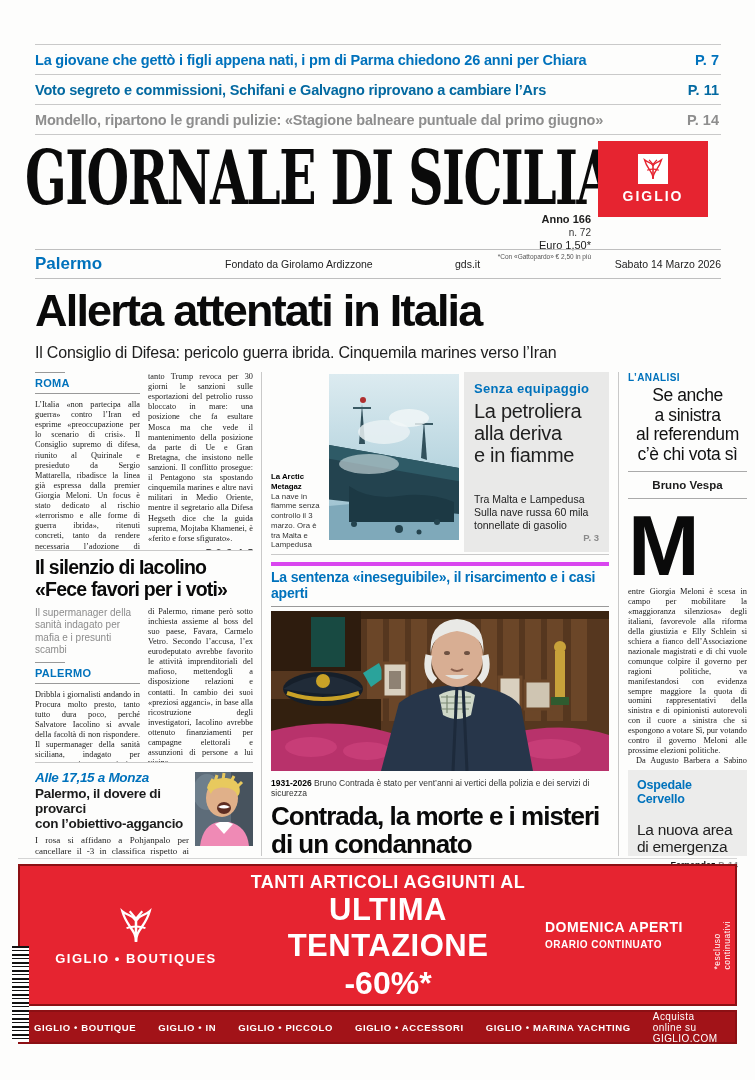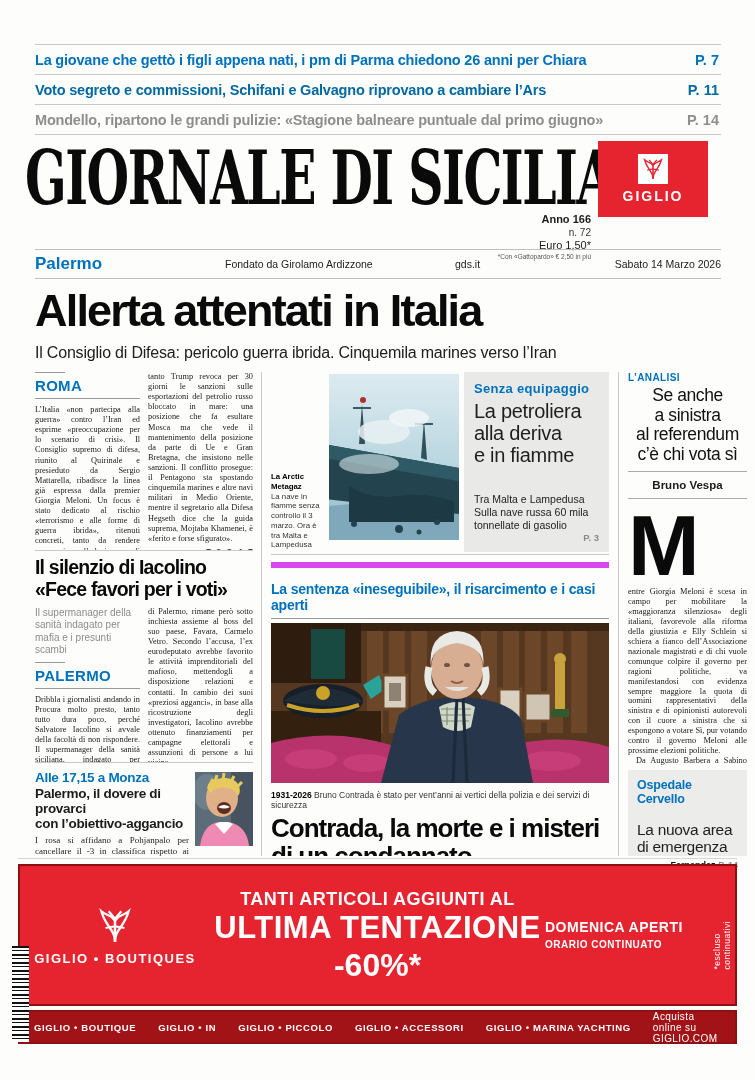--- a/index.html
+++ b/index.html
@@ -44,41 +44,41 @@
   
   #lead-head{left:35px;top:288px;font-size:45px;font-weight:bold;letter-spacing:-1.8px;color:#0a0a0a;line-height:1;}
   #lead-sub{left:35px;top:344px;font-size:16px;color:#202020;letter-spacing:-0.2px;}
 
   
   #maingrid{left:35px;top:372px;width:712px;height:484px;display:flex;}
   #col-left{width:218px;padding-right:8px;border-right:1px solid #c9c9c9;display:flex;flex-direction:column;}
   #col-mid{width:338px;padding:0 9px;border-right:1px solid #c9c9c9;display:flex;flex-direction:column;}
   #col-right{width:121px;padding-left:9px;display:flex;flex-direction:column;}
 
-  .kick{color:#0072bc;font-weight:bold;font-size:15px;letter-spacing:0.3px;}
+  .kick{color:#0072bc;font-weight:bold;font-size:11px;letter-spacing:0.3px;}
   .kick-rule{border-top:1px solid #999;width:30px;margin-bottom:4px;}
   .kick-under{border-bottom:1px solid #999;margin:4px 0 6px 0;}
   .twocol{display:flex;gap:8px;}
   .twocol .c{width:105px;}
   .bodytxt{font-family:"Liberation Serif",serif;font-size:8.3px;line-height:1.22;
     text-align:justify;color:#1a1a1a;}
   .pages-line{text-align:right;font-weight:bold;font-size:9.5px;color:#444;margin-top:2px;}
 
   
   #sec-roma{height:178px;overflow:hidden;}
 
   
   #sec-iacolino{border-top:1px solid #c9c9c9;height:212px;padding-top:6px;overflow:hidden;box-sizing:border-box;}
   #iac-head{font-weight:bold;font-size:19.5px;letter-spacing:-0.8px;line-height:1.12;
     white-space:pre-line;color:#0a0a0a;margin-bottom:6px;}
   #iac-stand{font-size:10px;line-height:1.25;color:#8c8c8c;margin-bottom:5px;}
 
   
   #sec-monza{border-top:1px solid #c9c9c9;flex:1;padding-top:7px;display:flex;gap:6px;overflow:hidden;}
-  #monza-kick{color:#0072bc;font-weight:bold;font-size:13.5px;letter-spacing:-0.3px;}
+  #monza-kick{color:#0072bc;font-weight:bold;font-size:13.5px;letter-spacing:-0.3px;font-style:italic;}
   #monza-head{font-weight:bold;font-size:13.5px;letter-spacing:-0.3px;line-height:1.12;white-space:pre-line;margin:1px 0 4px 0;}
   #monza-body{font-family:"Liberation Serif",serif;font-size:9px;line-height:1.2;text-align:justify;}
   #monza-photo{width:58px;height:74px;flex:none;margin-top:2px;}
 
   
   #mid-toprow{height:180px;display:flex;align-items:stretch;overflow:hidden;}
   #ship-caption{width:54px;flex:none;align-self:flex-end;font-size:7.8px;line-height:1.25;color:#333;padding-bottom:2px;}
   #ship-caption b{display:block;color:#000;}
   #ship-photo{width:130px;height:166px;flex:none;margin:2px 0 0 4px;}
   #tanker-box{flex:1;margin-left:5px;background:#e9e9e8;padding:9px 10px;display:flex;flex-direction:column;box-sizing:border-box;}
@@ -109,21 +109,21 @@
   #cervello{margin-top:4px;background:#ececeb;padding:8px 9px;height:70px;box-sizing:content-box;}
   #cerv-kick{color:#0072bc;font-weight:bold;font-size:12.5px;letter-spacing:-0.2px;}
   #cerv-title{font-size:15.5px;color:#1f1f1f;line-height:1.12;white-space:pre-line;margin-top:15px;letter-spacing:-0.3px;}
   #cerv-by{text-align:right;font-size:9px;margin-top:4px;}
   #cerv-by b{color:#111;} #cerv-by span{color:#8a8a8a;font-weight:bold;}
 
   
   #pagerule{left:18px;top:858px;width:719px;border-top:1px solid #d5d5d5;}
   #ad{left:18px;top:864px;width:719px;height:142px;background:#e62430;border:2px solid #8c1014;
     box-sizing:border-box;display:flex;align-items:center;color:#fff;}
-  #ad-logo{width:190px;display:flex;flex-direction:column;align-items:center;}
+  #ad-logo{width:190px;display:flex;flex-direction:column;align-items:center;padding-left:21px;}
   #ad-logo .g-name{font-size:13px;letter-spacing:1.5px;font-weight:bold;}
   #ad-center{flex:1;text-align:center;line-height:1.15;}
   #ad-t1{font-size:31px;font-weight:bold;letter-spacing:0.5px;}
   #ad-t2{font-size:18px;font-weight:bold;margin-top:3px;letter-spacing:0.5px;}
   #ad-t3{font-size:32px;font-weight:bold;margin-top:1px;}
   #ad-right{width:190px;line-height:1.4;}
   #ad-r1{font-size:14px;font-weight:bold;letter-spacing:0.5px;}
   #ad-r2{font-size:10px;font-weight:bold;letter-spacing:0.5px;}
   #ad-vert{position:absolute;right:3px;top:50%;transform:translateY(-50%) rotate(180deg);
     writing-mode:vertical-rl;font-size:8.5px;letter-spacing:0.5px;color:#fff;}
@@ -290,21 +290,21 @@
 alla deriva
 e in fiamme</div>
         <div id="tanker-text" style="white-space: pre-line;">Tra Malta e Lampedusa
 Sulla nave russa 60 mila
 tonnellate di gasolio</div>
         <div id="tanker-page">P. 3</div>
       </div>
     </div>
 
     <div id="sec-contrada">
-      <div style="padding-top:13px;border-top:6px solid #d946ef;margin-top:2px;">
+      <div style="padding-top:3px;border-top:4px solid #d946ef;margin-top:2px;">
         <div id="contrada-kick">La sentenza «ineseguibile», il risarcimento e i casi aperti</div>
         <div id="contrada-rule"></div>
         <svg id="contrada-photo" viewBox="0 0 338 160">
           <rect width="338" height="160" fill="#56371f"></rect>
           <g fill="#6b4628">
             <rect x="96" y="0" width="16" height="110"></rect>
               <rect x="118" y="0" width="16" height="110"></rect>
             <rect x="140" y="0" width="16" height="110"></rect>
               <rect x="210" y="0" width="16" height="110"></rect>
             <rect x="232" y="0" width="16" height="110"></rect>

